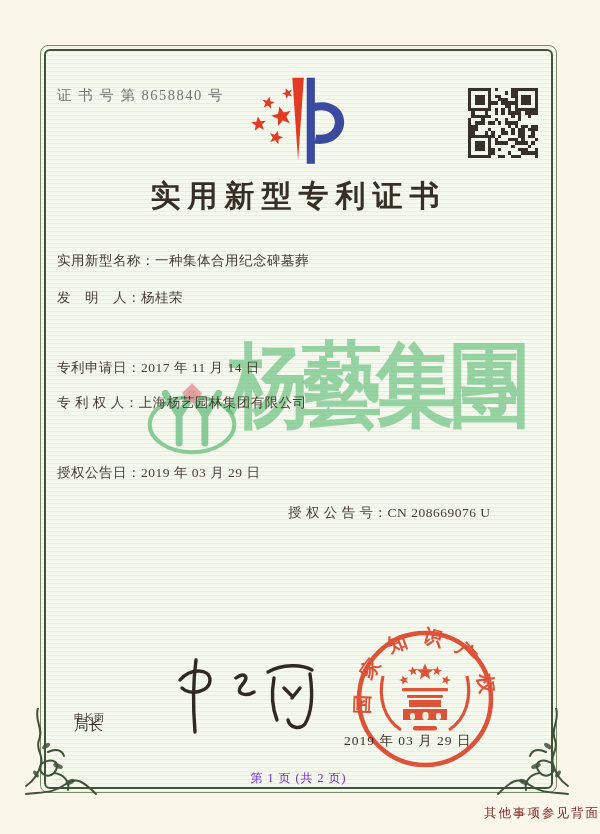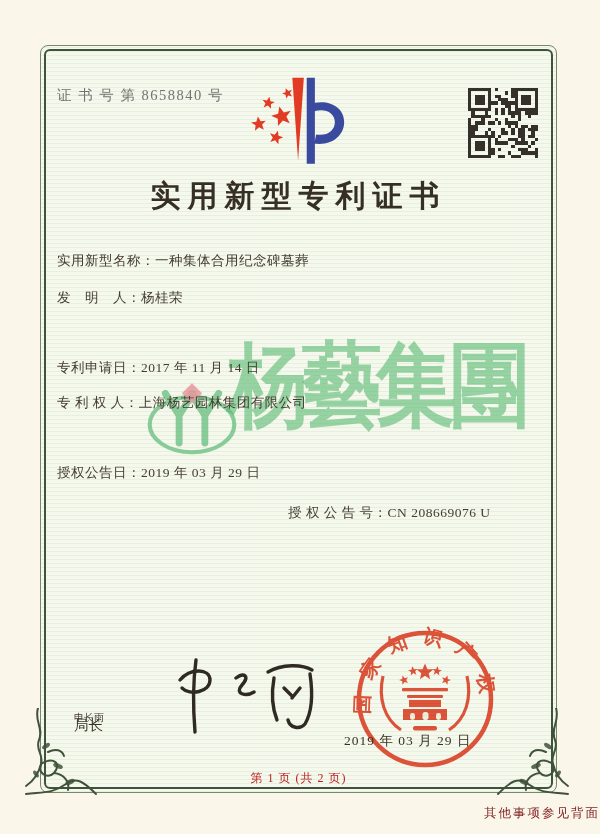--- a/index.html
+++ b/index.html
@@ -60,21 +60,21 @@
   .sig-name  { position:absolute; left:74px; top:711px; font-size:10px; color:#3c352c; font-family:"Liberation Sans",sans-serif; }
   .sig-script { position:absolute; left:162px; top:650px; }
   
   .seal { position:absolute; left:352px; top:626px; mix-blend-mode:multiply; opacity:0.92; }
   .seal-date {
     position:absolute; left:344px; top:732px; font-size:13.5px;
     color:#3a3228; letter-spacing:1px; white-space:nowrap;
   }
   .footer-page {
     position:absolute; left:40px; top:770px; width:517px; text-align:center;
-    font-size:12px; color:#b91c1c; letter-spacing:1px;
+    font-size:12px; color:#6d28d9; letter-spacing:1px;
   }
   .back-note {
     position:absolute; left:0; top:805px; width:600px; text-align:right;
     font-size:12.5px; color:#7f1d1d; letter-spacing:2px;
   }
   .ornament { position:absolute; }
   .orn-bl { left:24px; top:708px; }
   .orn-br { left:490px; top:708px; transform:scaleX(-1); }
 </style>
 </head>

